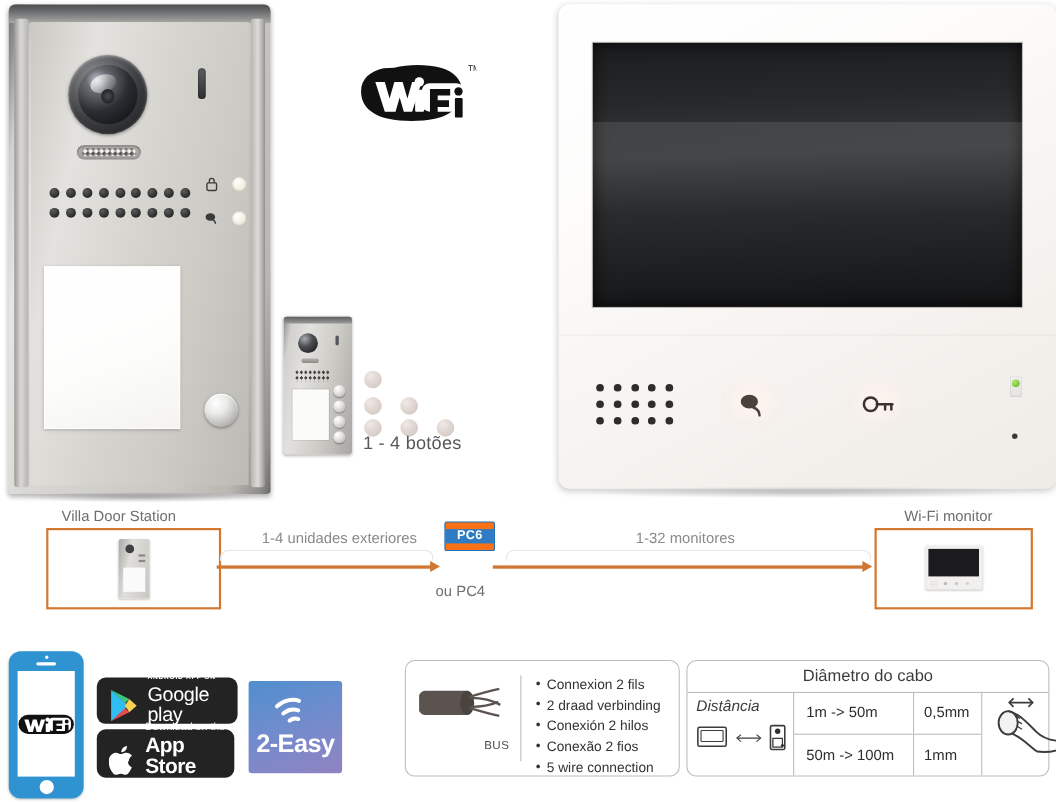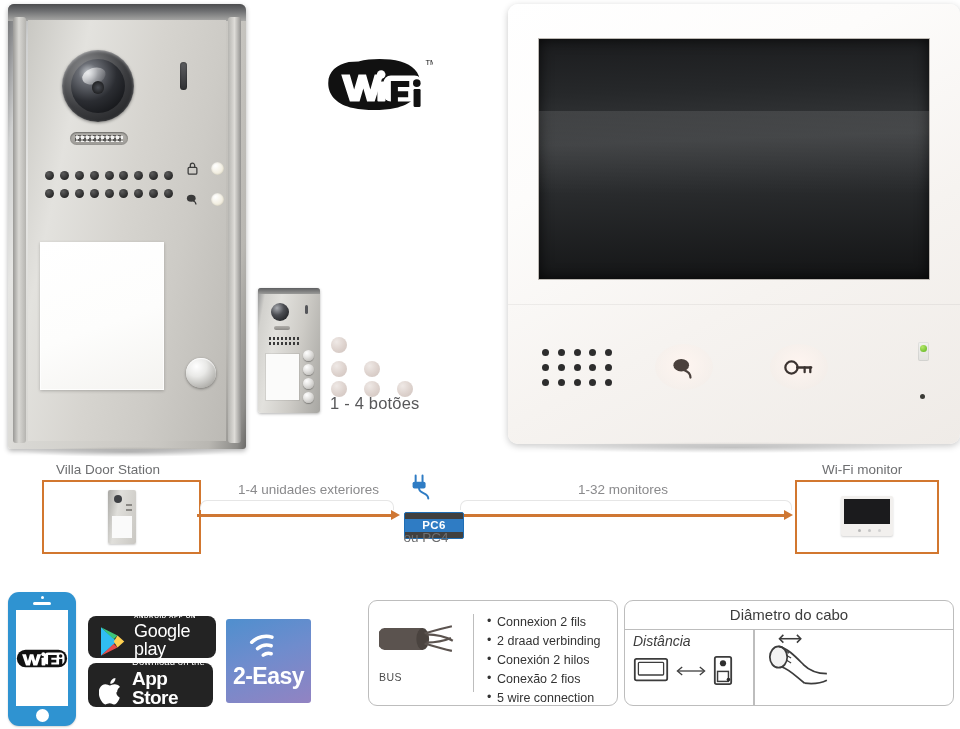--- a/index.html
+++ b/index.html
@@ -129,26 +129,26 @@
   
   .topo-label{position:absolute;font-size:13.5px;color:#6d6e70;white-space:nowrap;}
   .topo-box{position:absolute;border:2px solid #d2772f;background:#fff;}
   .topo-line{position:absolute;height:3px;background:#cf7733;}
   .topo-span{position:absolute;border:1px solid #e6e6e6;border-bottom:none;
     border-radius:7px 7px 0 0;height:9px;}
   .topo-cap{position:absolute;font-size:13.5px;color:#8a8a8c;white-space:nowrap;}
   .arrow-head{position:absolute;width:0;height:0;border-left:9px solid #cf7733;
     border-top:5.5px solid transparent;border-bottom:5.5px solid transparent;}
 
-  #pc6-box{position:absolute;left:404px;top:512px;width:44px;height:25px;
-    border:1.6px solid #1f6eb5;border-radius:2px;background:#404040;overflow:hidden;padding-left:14px;}
+  #pc6-box{position:absolute;left:404px;top:474px;width:44px;height:25px;
+    border:1.6px solid #1f6eb5;border-radius:2px;background:#f97316;overflow:hidden;}
   #pc6-box .pc6-band{position:absolute;left:0;right:0;top:6px;height:13px;background:#2f7cc4;
     color:#fff;font-size:11.5px;font-weight:bold;text-align:center;line-height:13px;letter-spacing:.3px;}
   #pc6-plug{position:absolute;left:408px;top:472px;}
-  #pc6-sub{position:absolute;left:396px;top:530px;width:60px;text-align:center;font-size:13.5px;color:#6d6e70;}
+  #pc6-sub{position:absolute;left:396px;top:530px;width:60px;font-size:13.5px;color:#6d6e70;}
 
   
   #phone{left:8px;top:592px;width:68px;height:134px;border-radius:11px;
     background:#2f93d1;box-shadow:0 1px 2px rgba(0,0,0,.18);}
   #phone .scr{position:absolute;left:8px;top:18px;right:8px;bottom:20px;background:#fff;
     display:flex;align-items:center;justify-content:center;}
   #phone .spk{position:absolute;left:50%;top:10px;width:18px;height:3px;margin-left:-9px;
     border-radius:2px;background:#fff;}
   #phone .cam{position:absolute;left:50%;top:4px;width:3px;height:3px;margin-left:-1.5px;
     border-radius:50%;background:#fff;}
@@ -168,21 +168,21 @@
 
   
   #logo-2easy{left:226px;top:619px;width:85px;height:84px;border-radius:3px;
     background:linear-gradient(160deg,#4f8fce 0%,#6f8ccd 45%,#9283c2 100%);
     display:flex;flex-direction:column;align-items:center;justify-content:center;}
   #logo-2easy .txt{color:#fff;font-size:23px;font-weight:bold;letter-spacing:-.5px;margin-top:2px;}
 
   
   .panel{position:absolute;border:1.4px solid #bdbdbd;border-radius:9px;background:#fff;}
   #panel-bus{left:368px;top:600px;width:248px;height:104px;}
-  #bus-icon-wrap{position:absolute;left:10px;top:16px;width:84px;text-align:left;}
+  #bus-icon-wrap{position:absolute;left:10px;top:16px;width:84px;text-align:right;}
   #bus-label{font-size:10.5px;color:#4a4a4a;margin-top:6px;letter-spacing:.4px;}
   #bus-vsep{position:absolute;left:104px;top:13px;bottom:13px;width:1.4px;background:#bdbdbd;}
   #bus-list{position:absolute;left:118px;top:12px;right:8px;}
   #bus-list li{font-size:12.5px;color:#333;line-height:1.52;list-style:none;position:relative;
     padding-left:10px;white-space:nowrap;}
   #bus-list li:before{content:"•";position:absolute;left:0;top:-1px;}
   #bus-list{margin:0;padding:0;}
 
   #panel-cable{left:624px;top:600px;width:328px;height:104px;}
   .cable-title{position:absolute;left:0;right:0;top:0;height:28px;line-height:28px;
@@ -512,20 +512,30 @@
           <path d="M9 3L3 8l6 5M31 3l6 5-6 5" fill="none" stroke="#3c3c3c" stroke-width="1.6"></path>
         </svg>
         <svg viewBox="0 0 22 34" width="20" height="31">
           <rect x="2" y="2" width="18" height="30" rx="2" fill="none" stroke="#3c3c3c" stroke-width="2"></rect>
           <circle cx="11" cy="9" r="3.4" fill="#2e2e2e"></circle>
           <rect x="5" y="18" width="12" height="11" fill="none" stroke="#3c3c3c" stroke-width="1.6"></rect>
           <circle cx="17" cy="27" r="2" fill="#2e2e2e"></circle>
         </svg>
       </div>
     </div>
+    <div class="cc-mid">
+      <div class="cc-row">
+        <div class="cc-range">1m -&gt; 50m</div>
+        <div class="cc-diam">0,5mm</div>
+      </div>
+      <div class="cc-row">
+        <div class="cc-range">50m -&gt; 100m</div>
+        <div class="cc-diam">1mm</div>
+      </div>
+    </div>
     <div class="cc-right">
       <svg viewBox="0 0 78 60" width="76" height="58" style="position:absolute;left:1px;top:2px;">
         <path d="M24 8h22" stroke="#3c3c3c" stroke-width="1.6"></path>
         <path d="M28 4l-4 4 4 4M42 4l4 4-4 4" fill="none" stroke="#3c3c3c" stroke-width="1.6"></path>
         <ellipse cx="23" cy="27" rx="9" ry="11" fill="#f2f2f2" stroke="#3c3c3c" stroke-width="1.8"></ellipse>
         <path d="M23 16c10 2 18 11 26 19 6 6 14 9 24 9" fill="none" stroke="#3c3c3c" stroke-width="1.8"></path>
         <path d="M26 37c9 3 16 11 24 17" fill="none" stroke="#3c3c3c" stroke-width="1.8"></path>
         <path d="M50 54c9 1 17 0 23-3" fill="none" stroke="#3c3c3c" stroke-width="1.8"></path>
         <g stroke="#3c3c3c" stroke-width="1.2">
           <path d="M30 20l4 3M31 25l5 3M31 30l5 3"></path>

